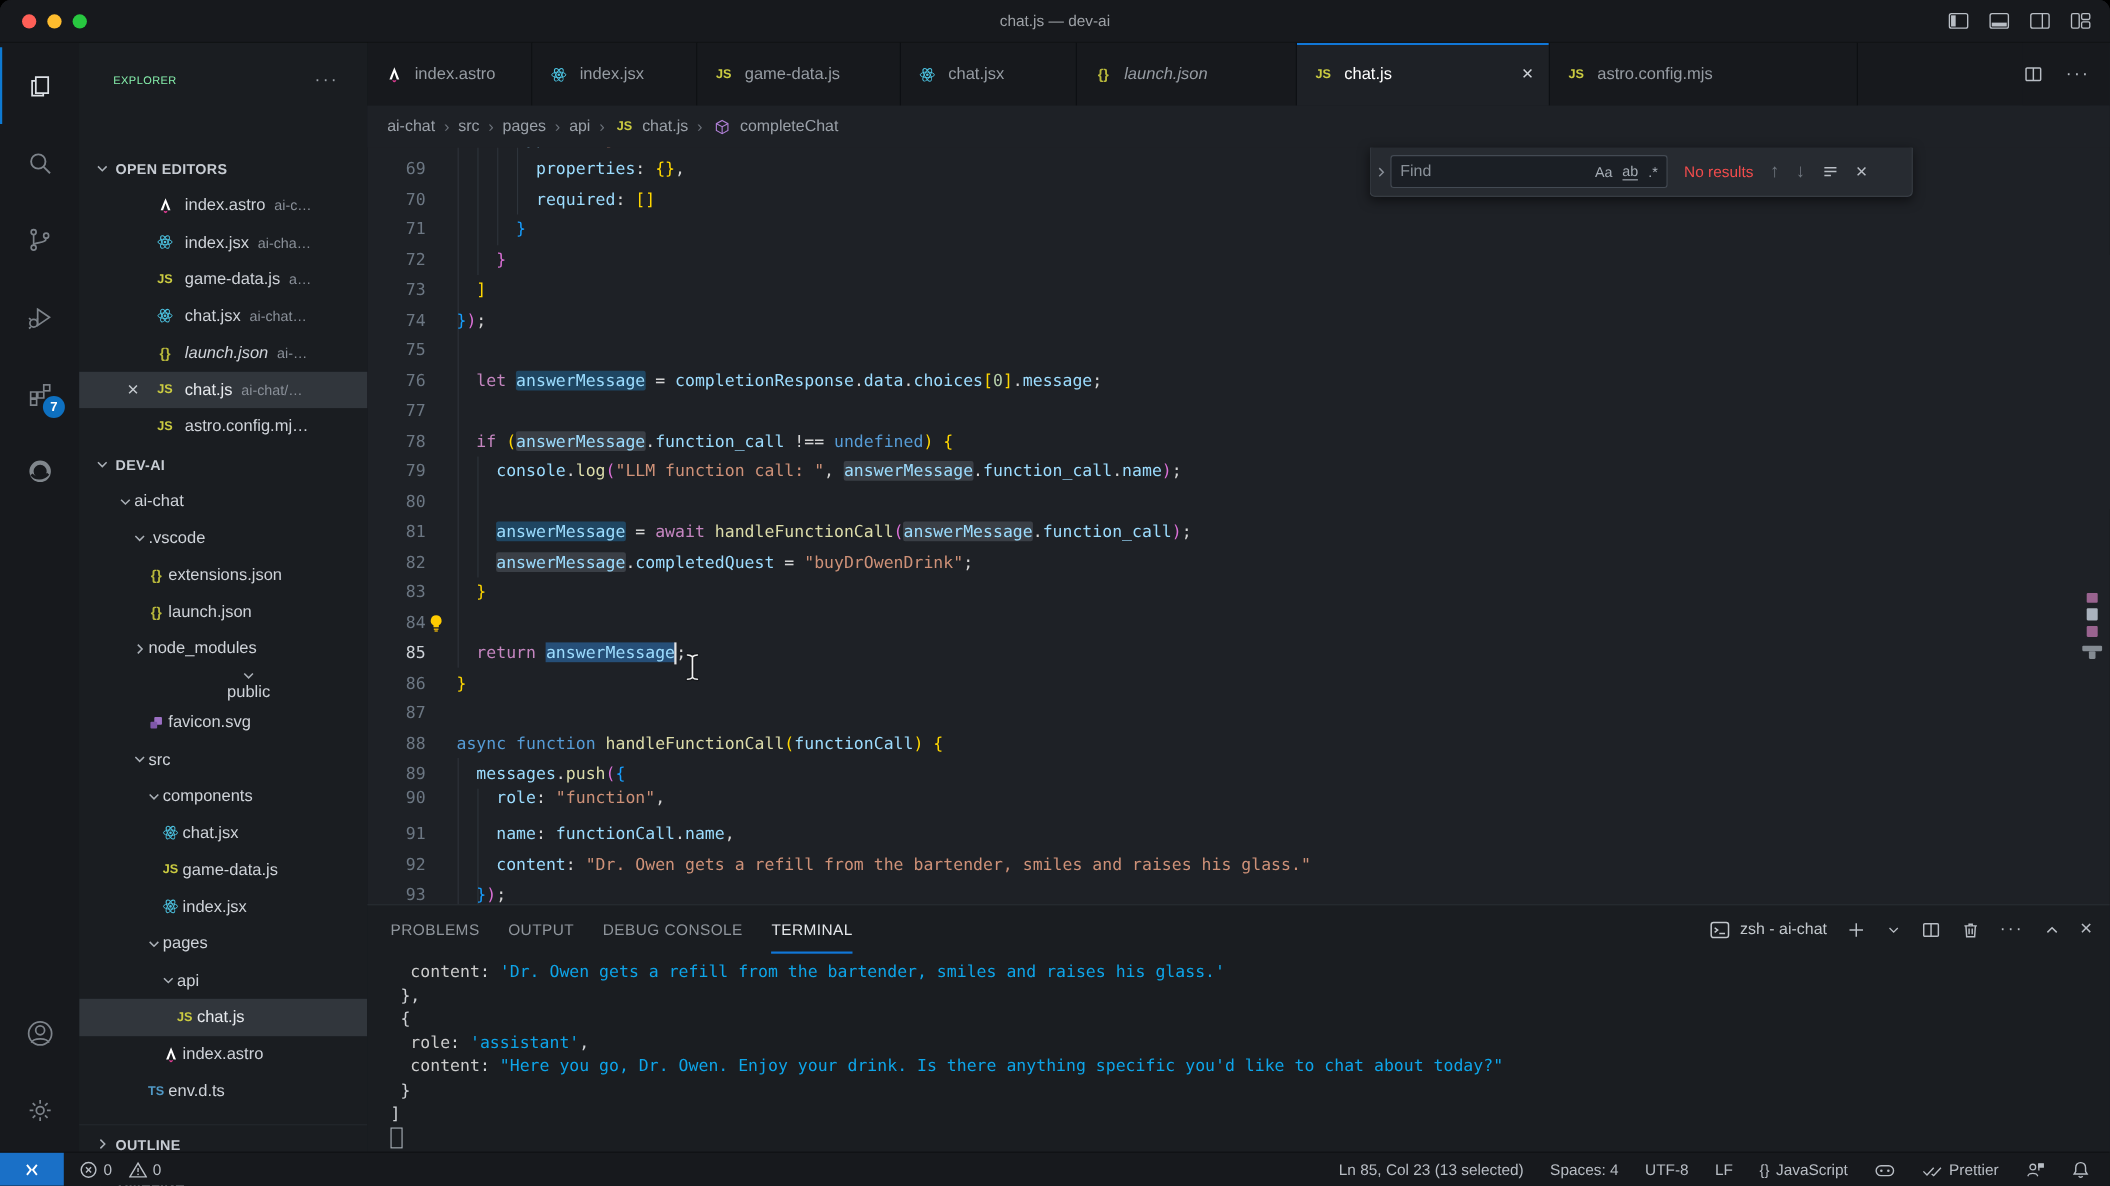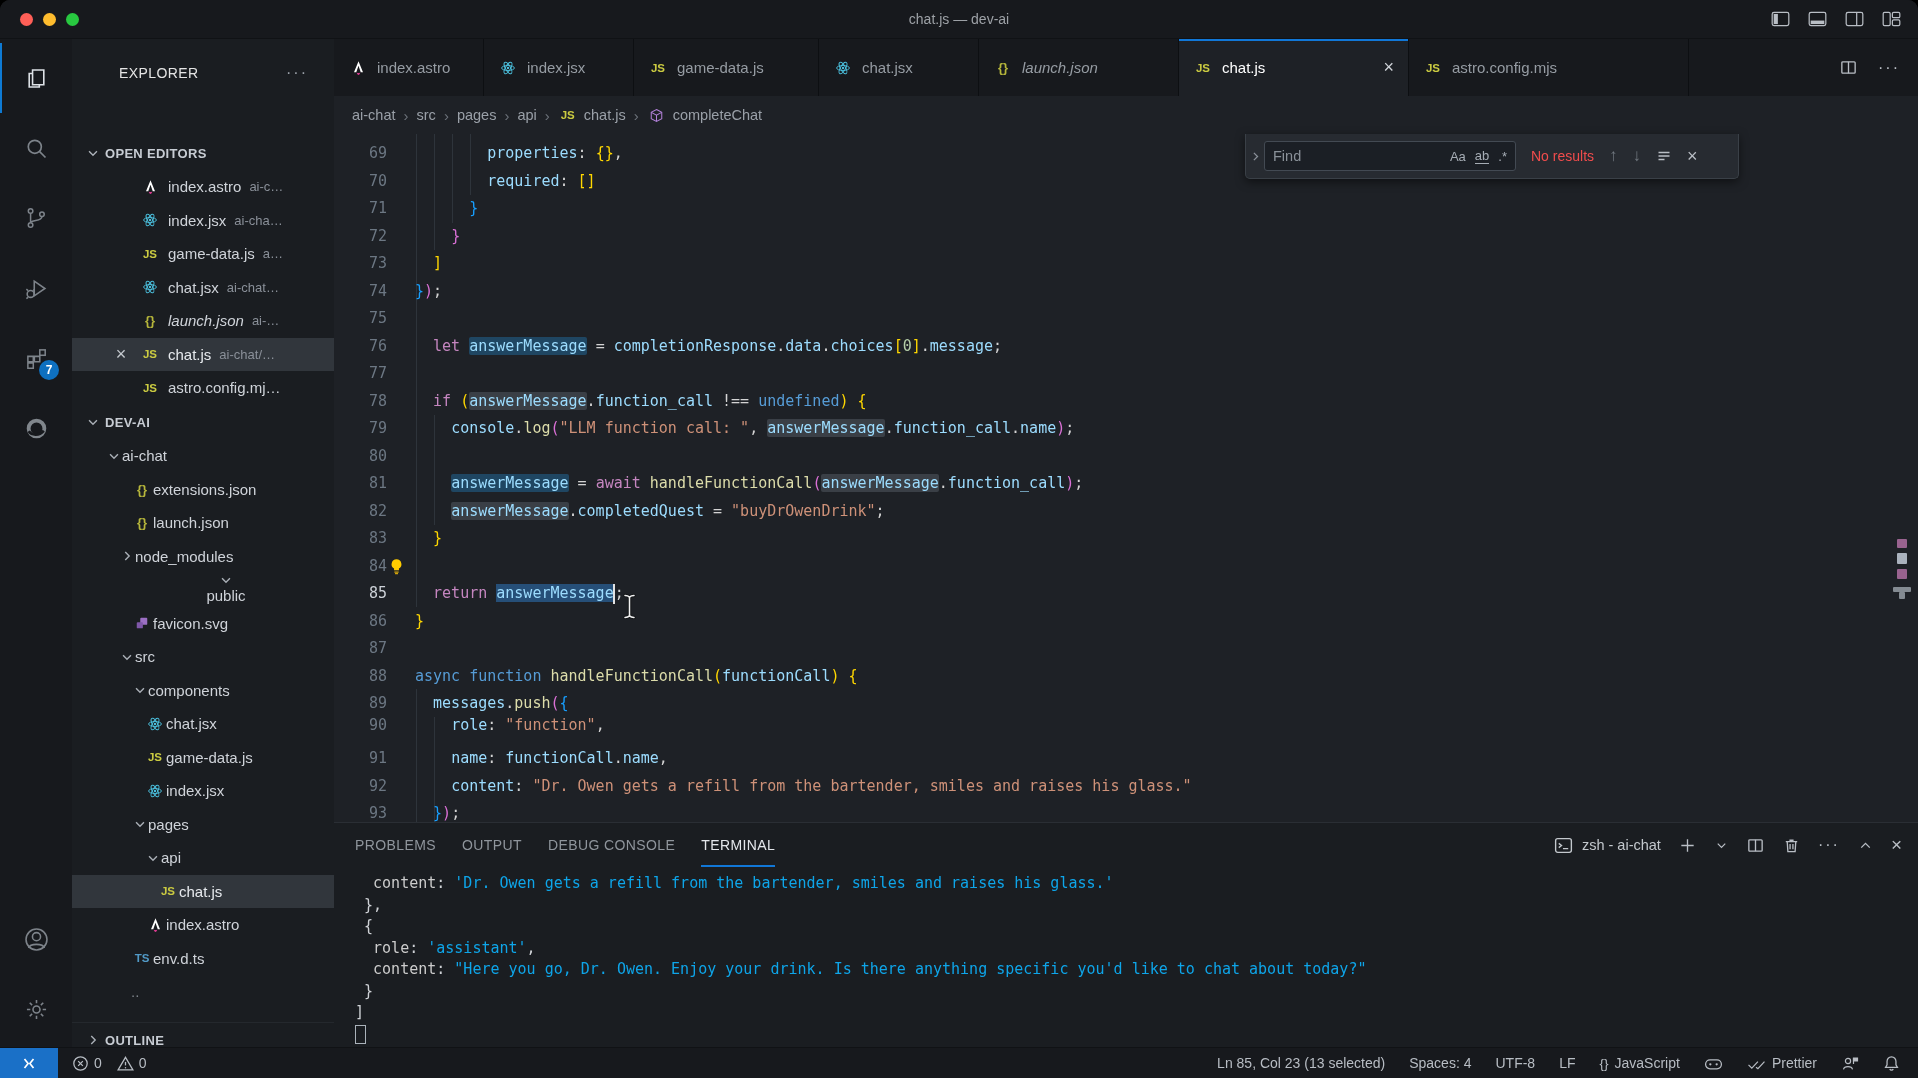--- a/index.html
+++ b/index.html
@@ -16,21 +16,21 @@
   .activitybar{position:absolute;left:0;top:39px;width:72px;bottom:30px;background:#17191d;display:flex;flex-direction:column;}
   .ab-top{display:flex;flex-direction:column;padding-top:4px;}
   .ab-bottom{margin-top:auto;display:flex;flex-direction:column;padding-bottom:4px;}
   .ab-item{position:relative;height:70px;display:flex;align-items:center;justify-content:center;color:#7d838a;}
   .ab-item.active{color:#dde1e6;box-shadow:inset 2px 0 0 #0e7ad3;}
   .ab-badge{position:absolute;right:13px;bottom:13px;min-width:20px;height:20px;border-radius:10px;background:#0e70c0;color:#fff;
     font-size:12px;font-weight:700;display:flex;align-items:center;justify-content:center;}
   
   .sidebar{position:absolute;left:72px;top:39px;width:262px;bottom:30px;background:#1a1d21;border-right:1px solid #121418;}
   .sb-header{position:absolute;top:16px;left:0;right:0;height:36px;display:flex;align-items:center;}
-  .sb-header .lbl{margin-left:47px;font-size:14px;color:#e5e5e5;letter-spacing:.4px;}
+  .sb-header .lbl{margin-left:31px;font-size:10px;color:#86efac;letter-spacing:.4px;}
   .sb-dots{margin-left:auto;margin-right:26px;color:#9aa0a8;font-size:16px;letter-spacing:2px;}
   .sect{position:absolute;left:0;right:0;height:34px;display:flex;align-items:center;font-weight:700;font-size:13px;color:#c7ccd3;letter-spacing:.3px;}
   .sect .chev{margin-left:14px;margin-right:5px;color:#aab0b7;}
   .oe-head{top:97px;}
   .ws-head{top:366px;}
   .outline-head{top:983px;border-top:1px solid #24282d;}
   .timeline-head{top:1016px;border-top:1px solid #24282d;}
   #open-editors{position:absolute;top:131px;left:0;right:0;}
   .oe-row{position:relative;height:33.5px;display:flex;align-items:center;font-size:15px;color:#cfd3d9;}
   .oe-row.selected{background:#31363c;color:#e7eaee;}
@@ -297,20 +297,28 @@
     </div>
     <div id="tree">
         <div class="tree-row" style="padding-left: 33px;">
           <span class="chev">
             <svg width="14" height="14" viewBox="0 0 16 16" fill="none" stroke="currentColor" stroke-width="1.6">
               <path d="M3.5 6l4.5 4.5L12.5 6"></path>
             </svg>
           </span>
           <span>ai-chat</span>
         </div>
+        <div class="tree-row" style="padding-left: 46px;">
+          <span class="chev">
+            <svg width="14" height="14" viewBox="0 0 16 16" fill="none" stroke="currentColor" stroke-width="1.6">
+              <path d="M3.5 6l4.5 4.5L12.5 6"></path>
+            </svg>
+          </span>
+          <span>.vscode</span>
+        </div>
         <div class="tree-row" style="padding-left: 59px;">
           <span class="fico" style="width:22px">
             <span class="ftxt" style="color:#b7b73b;font-size:13px">{}</span>
           </span>
           <span>extensions.json</span>
         </div>
         <div class="tree-row" style="padding-left: 59px;">
           <span class="fico" style="width:22px">
             <span class="ftxt" style="color:#b7b73b;font-size:13px">{}</span>
           </span>

